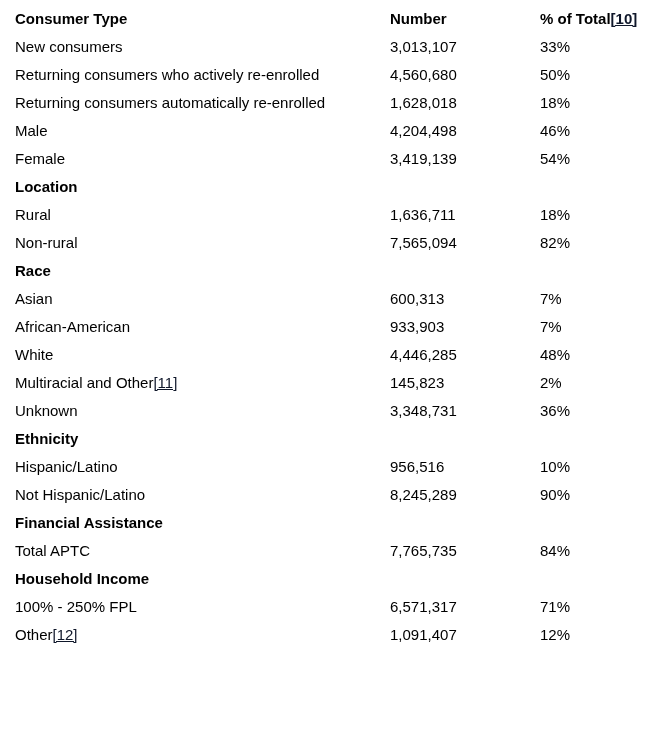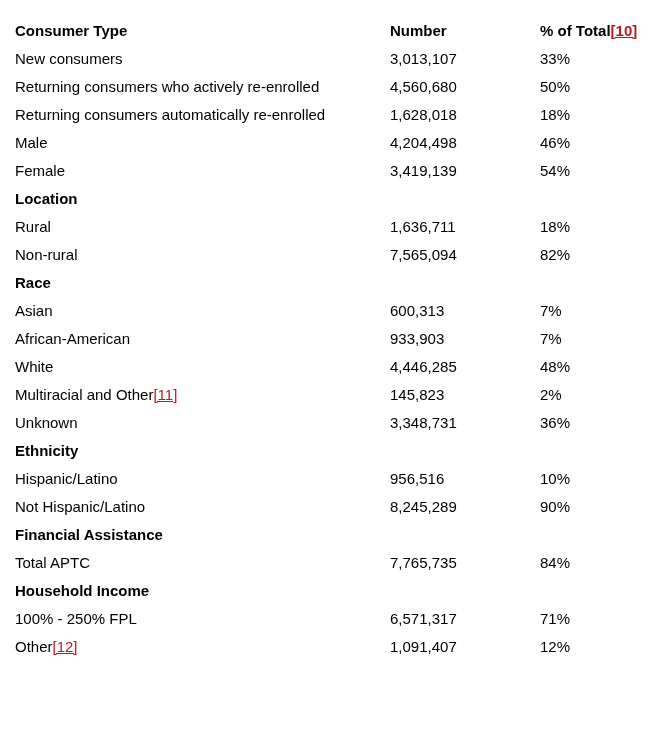--- a/index.html
+++ b/index.html
@@ -5,21 +5,21 @@
   html, body {
     margin: 0;
     padding: 0;
     background: #ffffff;
     font-family: "Liberation Sans", sans-serif;
   }
   .page {
     width: 648px;
     height: 742px;
     box-sizing: border-box;
-    padding: 16px 0 0 15px;
+    padding: 4px 0 0 15px;
     background: #ffffff;
     overflow: hidden;
   }
   table.data-table {
     border-collapse: collapse;
     table-layout: fixed;
     width: 633px;
     font-size: 15px;
     color: #000000;
   }
@@ -32,21 +32,21 @@
     margin: 0;
     text-align: left;
     vertical-align: middle;
     font-weight: normal;
     white-space: nowrap;
     overflow: hidden;
   }
   thead th { font-weight: bold; }
   td.section { font-weight: bold; }
   a.footnote-link {
-    color: #b91c1c;
+    color: #0f172a;
     text-decoration: underline;
   }
   thead a.footnote-link { font-weight: bold; }
 </style>
 </head>
 <body>
 
 <div class="page">
   <table class="data-table">
     <colgroup>

